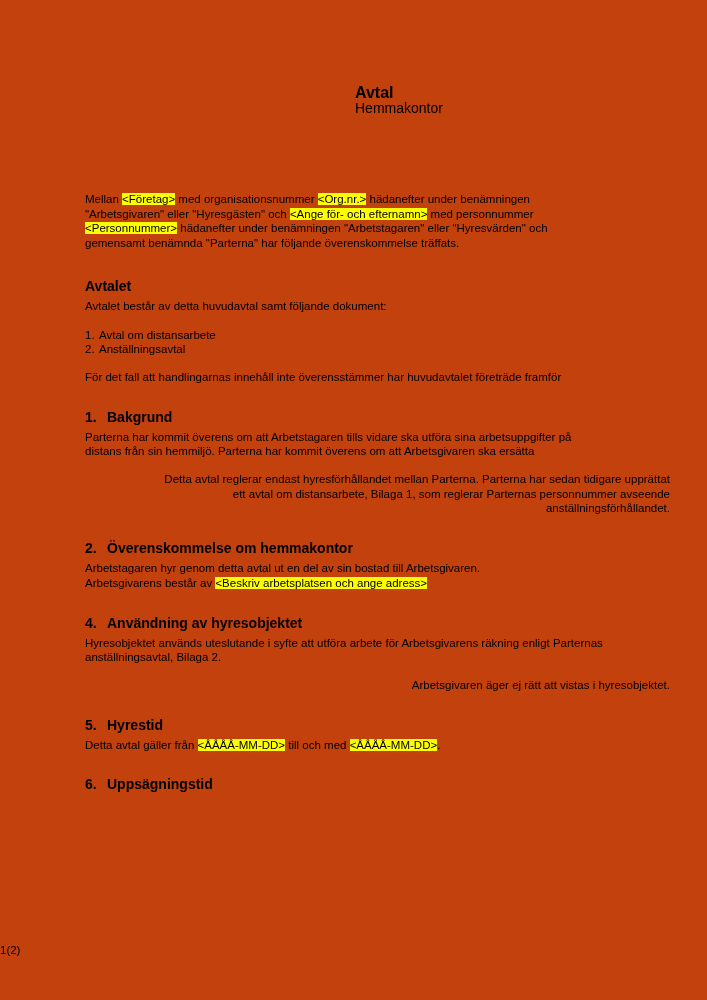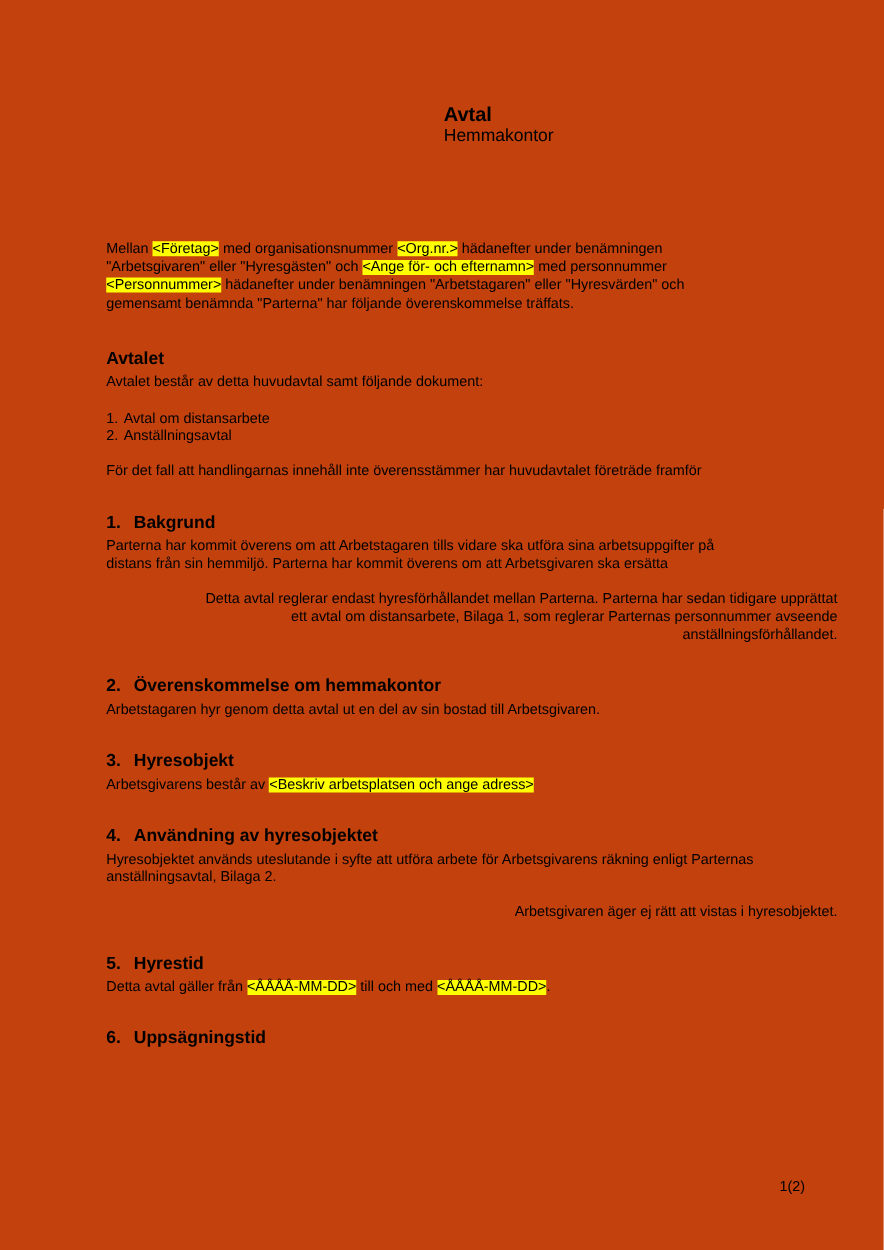--- a/index.html
+++ b/index.html
@@ -65,21 +65,21 @@
     width: 14px;
   }
   .note { margin-top: 13px; }
   .lead-para { margin: 0; }
   .hl { background: #ffff00; }
   .footer {
     position: absolute;
     top: 943px;
     left: 0;
     width: 644px;
-    text-align: right;
+    text-align: left;
     font-size: 11.5px;
   }
 </style>
 </head>
 <body>
 
 <div class="page">
   <div class="content">
 
     <div class="title-block">
@@ -103,21 +103,20 @@
         <div>
           <div class="sec-h"><span class="sec-num">1.</span><span>Bakgrund</span></div>
           <p class=""><span>Parterna har kommit överens om att Arbetstagaren tills vidare ska utföra sina arbetsuppgifter på</span><br><span>distans från sin hemmiljö. Parterna har kommit överens om att Arbetsgivaren ska ersätta</span><br></p>
           <p class="gap"><span>Detta avtal reglerar endast hyresförhållandet mellan Parterna. Parterna har sedan tidigare upprättat</span><br><span>ett avtal om distansarbete, Bilaga 1, som reglerar Parternas personnummer avseende</span><br><span>anställningsförhållandet.</span></p>
         </div>
         <div>
           <div class="sec-h"><span class="sec-num">2.</span><span>Överenskommelse om hemmakontor</span></div>
           <p class=""><span>Arbetstagaren hyr genom detta avtal ut en del av sin bostad till Arbetsgivaren.</span></p>
         </div>
         <div>
-          <div class="sec-h"><span class="sec-num">3.</span><span>Hyresobjekt</span></div>
           <p class=""><span>Arbetsgivarens består av </span><span class="hl" style="background: rgb(255, 255, 0);">&lt;Beskriv arbetsplatsen och ange adress&gt;</span></p>
         </div>
         <div>
           <div class="sec-h"><span class="sec-num">4.</span><span>Användning av hyresobjektet</span></div>
           <p class=""><span>Hyresobjektet används uteslutande i syfte att utföra arbete för Arbetsgivarens räkning enligt Parternas</span><br><span>anställningsavtal, Bilaga 2.</span></p>
           <p class="gap"><span>Arbetsgivaren äger ej rätt att vistas i hyresobjektet.</span></p>
         </div>
         <div>
           <div class="sec-h"><span class="sec-num">5.</span><span>Hyrestid</span></div>
           <p class=""><span>Detta avtal gäller från </span><span class="hl" style="background: rgb(255, 255, 0);">&lt;ÅÅÅÅ-MM-DD&gt;</span><span> till och med </span><span class="hl" style="background: rgb(255, 255, 0);">&lt;ÅÅÅÅ-MM-DD&gt;</span><span>.</span></p>

